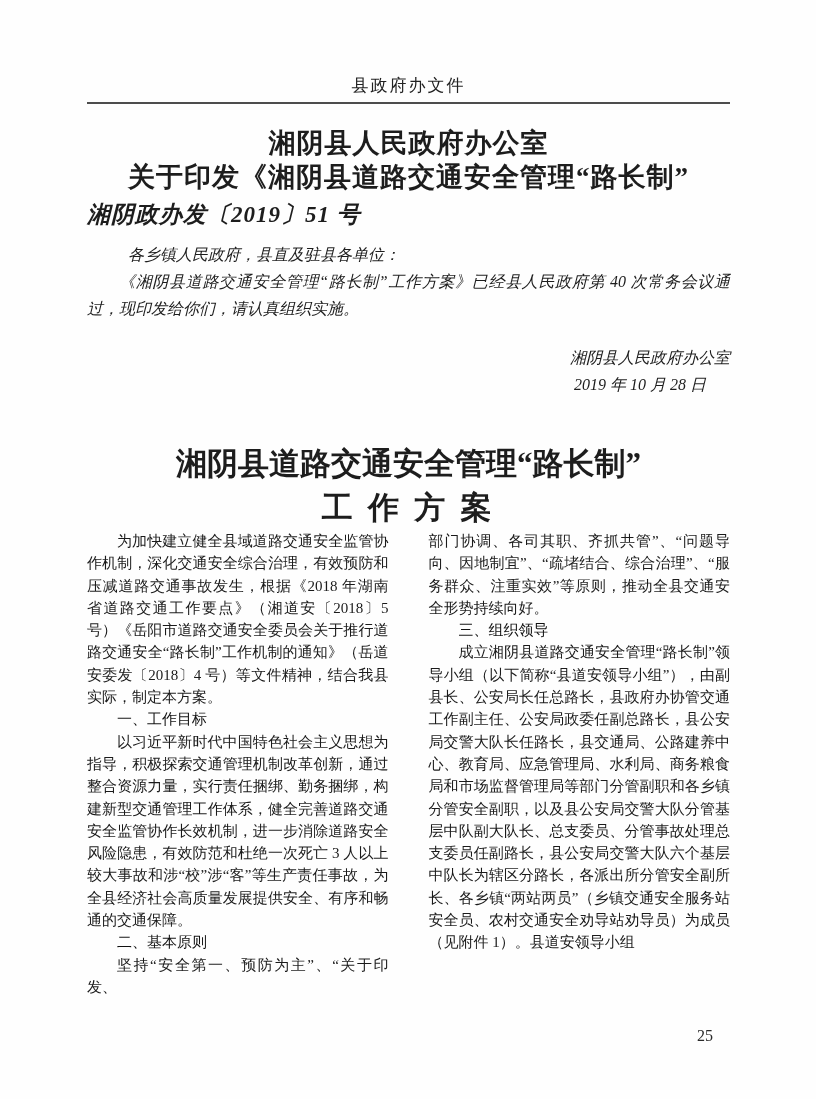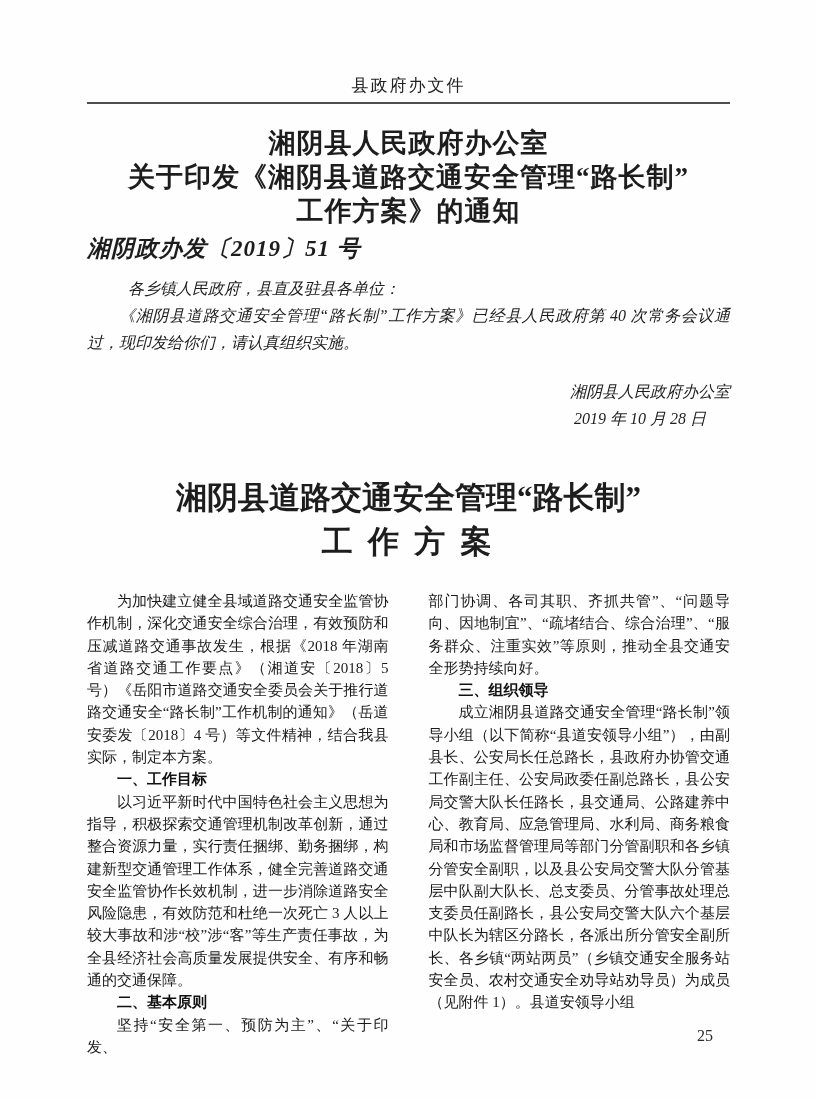--- a/index.html
+++ b/index.html
@@ -67,37 +67,36 @@
   .plan-title {
     margin-top:44px;
     text-align:center;
     font-size:31px; line-height:44px;
     font-weight:700;
   }
   .plan-title .spaced { letter-spacing:0.12em; }
   .columns {
     display:flex;
     gap:40px;
-    margin-top:26px;
     justify-content:space-between;
   }
   .col {
     width:308px;
     font-size:15px;
     line-height:22.3px;
     text-align:justify;
     text-justify:inter-ideograph;
     color:#1a1a1a;
   }
   .col .para { text-indent:2em; }
   .col .para.no-indent { text-indent:0; }
   .col .sec-heading {
     font-family:"Liberation Sans", sans-serif;
     font-size:15px; line-height:22.3px;
-    font-weight:700;
+    font-weight:400;
     text-indent:2em;
     color:#111;
   }
   .page-number {
     position:absolute;
     right:103px; bottom:54px;
     font-size:16px;
     color:#2a2a2a;
   }
 </style>
@@ -108,21 +107,20 @@
 
   <header>
     <div class="header-label">县政府办文件</div>
     <div class="header-rule"></div>
   </header>
 
   <section class="notice">
     <h1 class="notice-title">
       <span class="t-line">湘阴县人民政府办公室</span>
       <span class="t-line">关于印发《湘阴县道路交通安全管理“路长制”</span>
-      <span class="t-line">工作方案》的通知</span>
     </h1>
 
     <div class="doc-number">湘阴政办发〔2019〕51 号</div>
 
     <p class="salutation">各乡镇人民政府，县直及驻县各单位：</p>
 
     <p class="notice-body">《湘阴县道路交通安全管理“路长制”工作方案》已经县人民政府第 40 次常务会议通过，现印发给你们，请认真组织实施。</p>
 
     <div class="sign-block">
       <div class="sign-name">湘阴县人民政府办公室</div>

